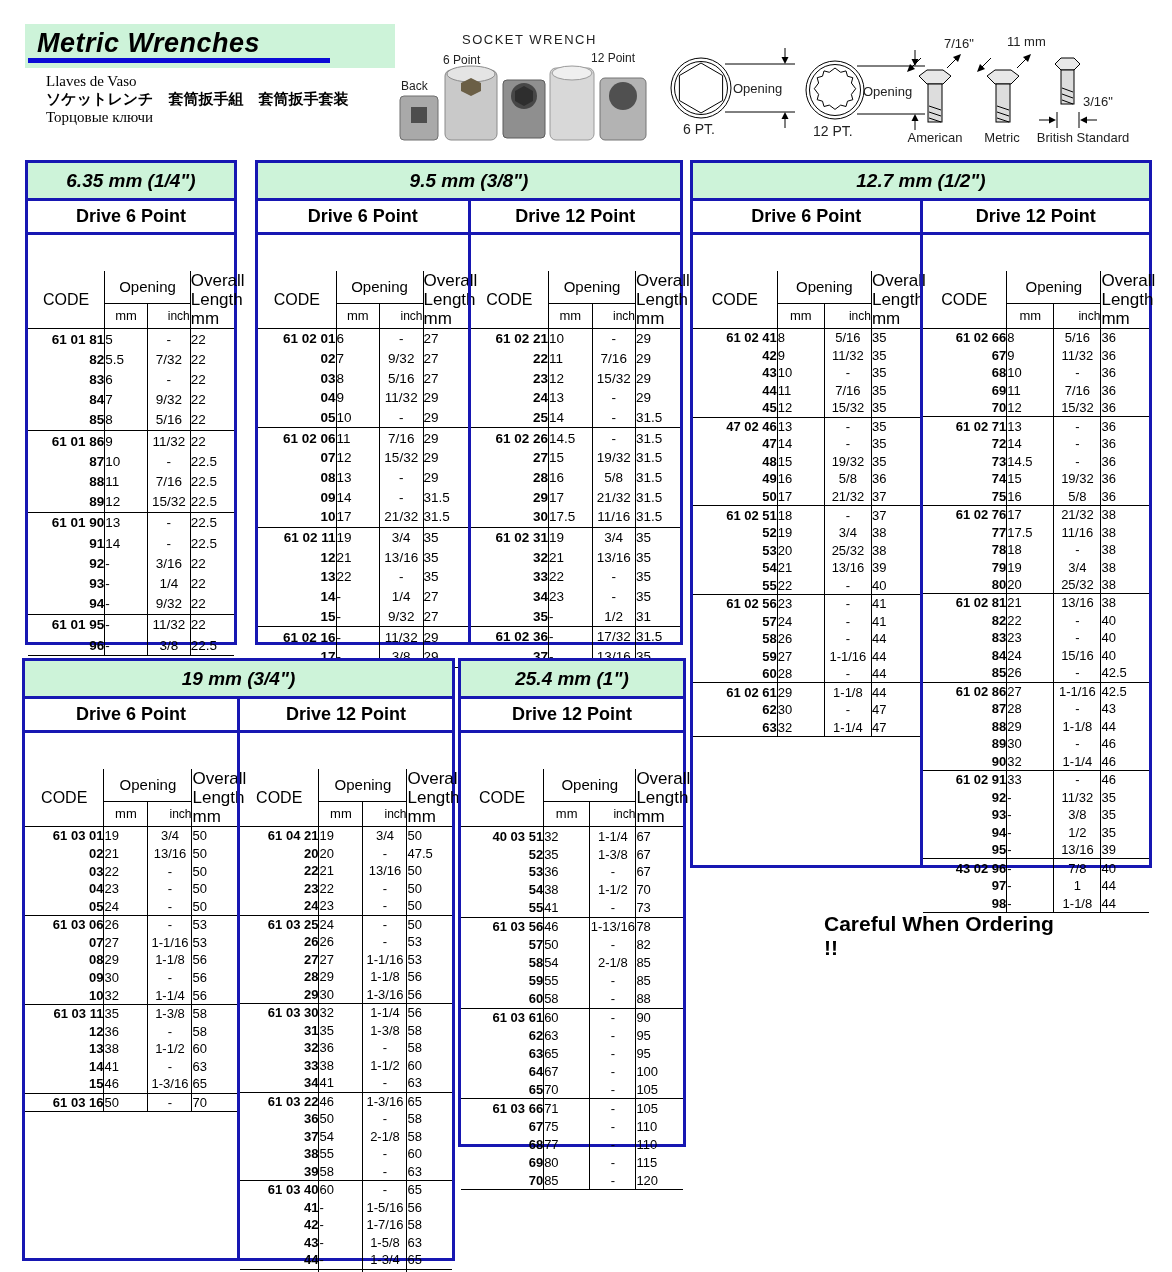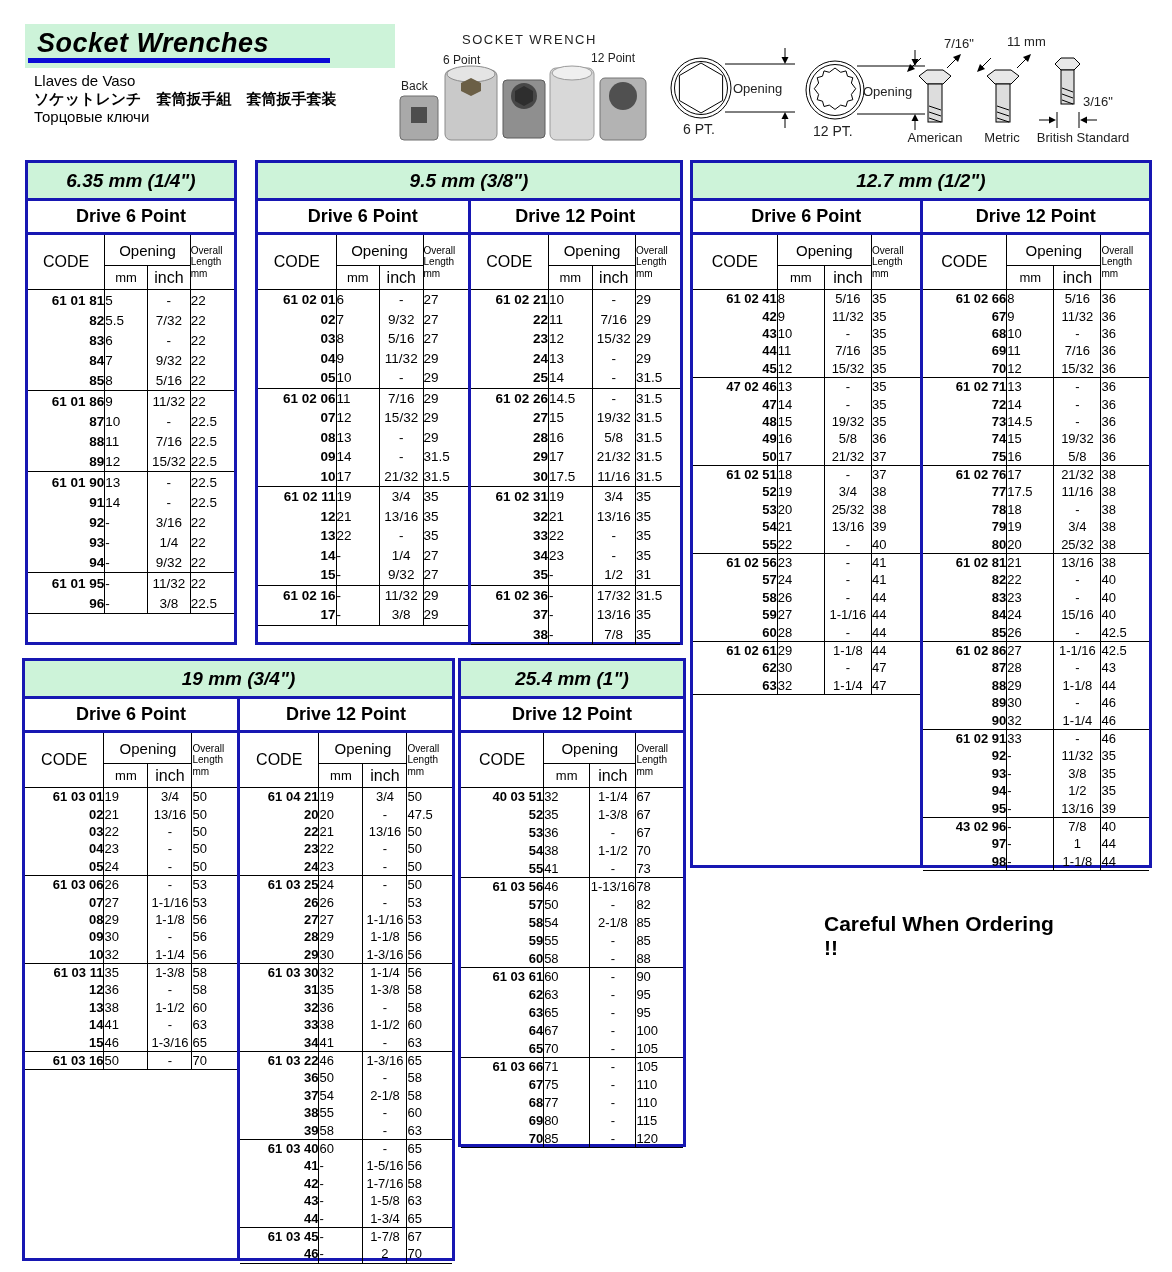--- a/index.html
+++ b/index.html
@@ -8,70 +8,70 @@
     --underline:#0b0bd6;
   }
   html,body{margin:0;padding:0;background:#fff;}
   #page{position:relative;width:1172px;height:1272px;background:#fff;overflow:hidden;
         font-family:"Liberation Sans",sans-serif;color:#000;}
 
   
   .title-band{position:absolute;left:25px;top:24px;width:370px;height:44px;background:var(--green);}
   .title-band h1{margin:0;padding:4px 0 0 12px;font-size:27px;font-style:italic;font-weight:bold;letter-spacing:.5px;}
   .title-underline{position:absolute;left:3px;top:34px;width:302px;height:5px;background:var(--underline);}
-  .subtitles{position:absolute;left:34px;top:72px;line-height:18px;font-size:15px;}
+  .subtitles{position:absolute;left:46px;top:72px;line-height:18px;font-size:15px;font-family:Liberation Serif, serif;}
   .subtitles .s2{font-weight:bold;font-size:15px;}
   .header-art{position:absolute;left:395px;top:28px;width:765px;height:120px;}
   .header-art text{font-family:"Liberation Sans",sans-serif;fill:#222;}
 
   
   .watermark{position:absolute;left:178px;top:1002px;font-size:46px;letter-spacing:8px;
              color:#9a9ab0;opacity:.33;transform:rotate(-55deg);transform-origin:left top;
              white-space:nowrap;pointer-events:none;}
 
   
   .tbl{position:absolute;border:3px solid var(--blue);background:#fff;box-sizing:border-box;
        display:flex;flex-direction:column;}
   .size-band{background:var(--green);border-bottom:3px solid var(--blue);height:35px;
              text-align:center;font-weight:bold;font-style:italic;font-size:19px;line-height:35px;}
   .sections{display:flex;flex:1;min-height:0;}
-  .section{flex:1;display:flex;flex-direction:column;min-width:0;}
+  .section{flex:1;display:flex;flex-direction:column;min-width:0;gap:36px;}
   .section + .section{border-left:3px solid var(--blue);}
   .drive-band{border-bottom:3px solid var(--blue);height:31px;text-align:center;
               font-weight:bold;font-size:18px;line-height:31px;}
 
   table.data-table{border-collapse:collapse;width:100%;table-layout:fixed;border-radius:10px;}
   .data-table th,.data-table td{padding:0;vertical-align:middle;}
   .data-table thead th{border-bottom:1px solid #000;font-weight:normal;}
   .h-code{width:37%;font-size:16px;text-align:center;border-right:1px solid #000;height:30px;}
   .h-opening{font-size:15px;text-align:center;border-bottom:1px solid #000;height:30px;}
-  .h-overall{width:21%;font-size:10px;line-height:1.12;text-align:left;padding-left:4px;
+  .h-overall{width:21%;font-size:17px;line-height:1.12;text-align:left;padding-left:4px;
              white-space:pre-line;border-left:1px solid #000;}
   .h-mm{width:17%;font-size:13px;text-align:center;border-right:1px solid #000;height:23px;}
-  .h-inch{width:25%;font-size:16px;text-align:center;}
+  .h-inch{width:25%;font-size:12px;text-align:right;}
   .data-table td{height:var(--rh,20px);font-size:var(--fs,13.5px);}
   .c-code{font-weight:bold;text-align:right;padding-right:9px;border-right:1px solid #000;}
   .c-mm{text-align:left;padding-left:8px;border-right:1px solid #000;}
   .c-inch{text-align:center;border-right:1px solid #000;}
   .c-len{text-align:left;padding-left:7px;}
   tbody tr.group-start:not(:first-child) td{border-top:1px solid #000;}
   tbody tr:last-child td{border-bottom:1px solid #000;}
 
   
   .note{position:absolute;left:806px;top:896px;width:252px;font-size:14px;}
   .note .note-title{font-weight:bold;font-size:21px;margin:16px 0 14px 18px;}
   .note .note-body{white-space:pre-line;line-height:17px;}
 </style>
 </head>
 <body>
 
 <div id="page">
 
   <div class="title-band">
-    <h1>Socket Wrenches</h1>
+    <h1>Metric Wrenches</h1>
     <div class="title-underline"></div>
   </div>
   <div class="subtitles">
     <div class="s1">Llaves de Vaso</div>
     <div class="s2">ソケットレンチ　套筒扳手組　套筒扳手套装</div>
     <div class="s3">Торцовые ключи</div>
   </div>
 
   <svg class="header-art" viewBox="0 0 765 120" xmlns="http://www.w3.org/2000/svg">
     <text x="67" y="16" font-size="13" letter-spacing="1.5">SOCKET WRENCH</text>

